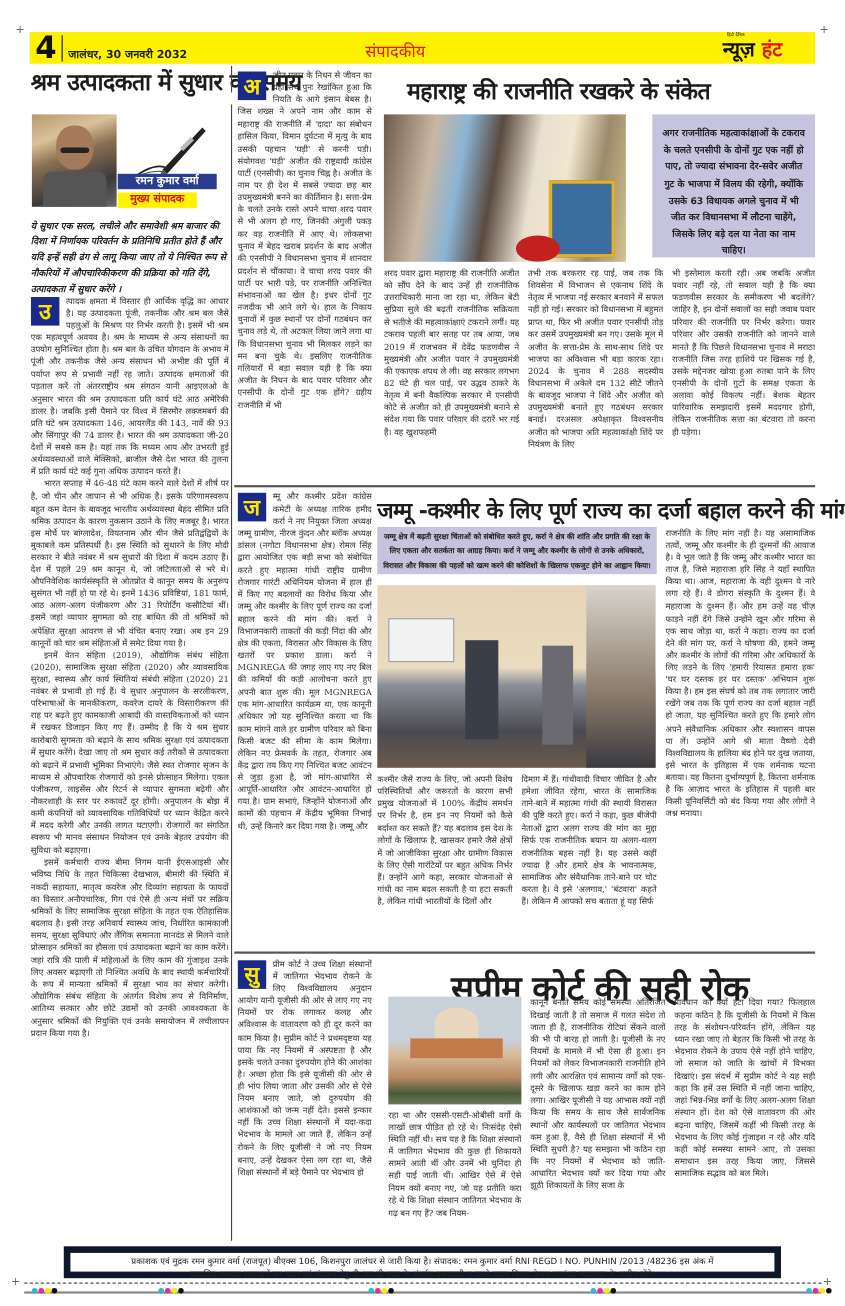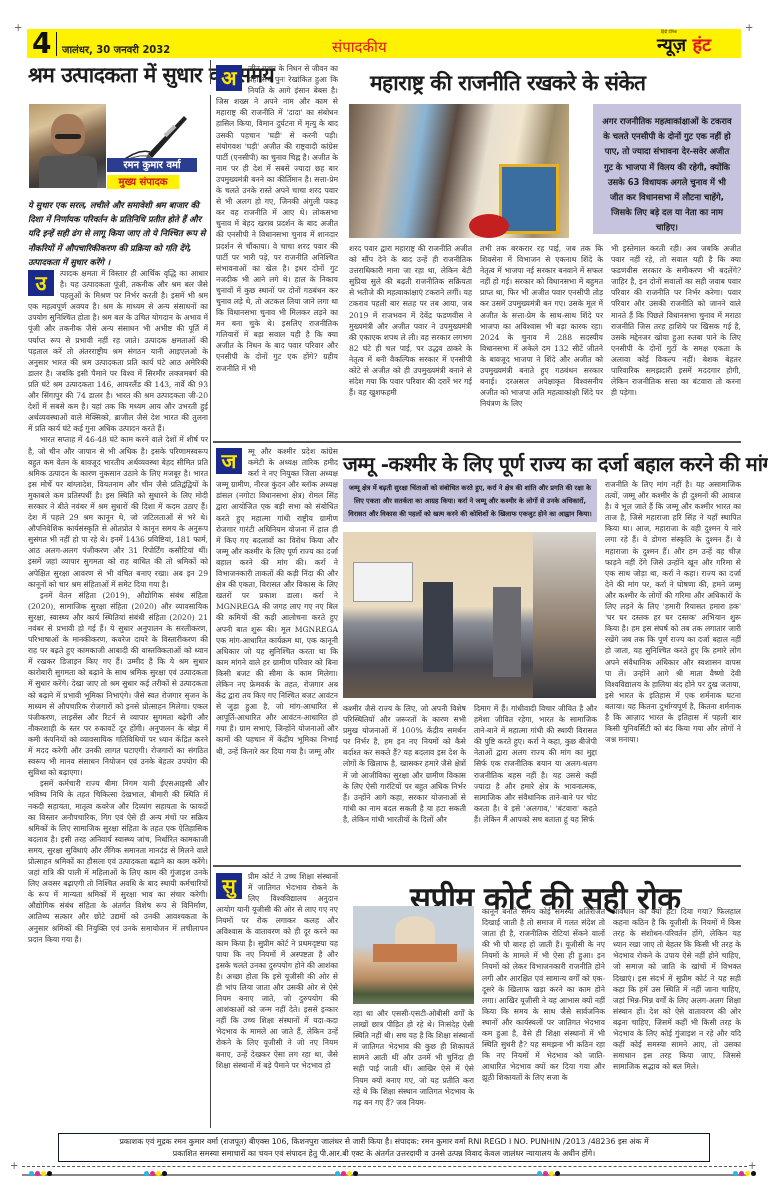--- a/index.html
+++ b/index.html
@@ -65,21 +65,21 @@
   .hrule { position:absolute; height:2px; background:#555; }
 
   .headline { position:absolute; font-family:"DejaVu Sans",sans-serif; font-weight:900; color:#1c1c1c; letter-spacing:-0.5px; white-space:nowrap; }
   .body-text { position:absolute; font-family:"DejaVu Serif",serif; font-size:7.6px; line-height:11.1px; color:#333; text-align:justify; overflow:hidden; }
   .body-text p { text-indent: 12px; }
   .body-text p.noindent { text-indent: 0; }
   .dropcap { float:left; width:26px; height:26px; background:#1a2a8a; color:#ffe600; font-family:"DejaVu Sans",sans-serif; font-weight:900; font-size:20px; line-height:26px; text-align:center; margin:2px 6px 0 0; }
 
   .photo { position:absolute; overflow:hidden; }
   .pullquote { position:absolute; background:#c6c3df; font-family:"DejaVu Sans",sans-serif; font-weight:bold; color:#222; text-align:center; }
-  .footer-box { position:absolute; left:58px; top:1133px; width:652px; height:29px; border:1px solid #0f172a; font-family:"DejaVu Sans",sans-serif; font-size:7.8px; line-height:12px; text-align:center; padding-top:2px; color:#222; }
+  .footer-box { position:absolute; left:58px; top:1133px; width:652px; height:29px; border:6px solid #0f172a; font-family:"DejaVu Sans",sans-serif; font-size:7.8px; line-height:12px; text-align:center; padding-top:2px; color:#222; }
   .dash-line { position:absolute; left:22px; top:1166px; width:725px; border-top:1px dashed #555; }
   .reg-bar { position:absolute; left:22px; top:1174px; width:725px; height:2px; background:#888; }
   .reg-dots { position:absolute; top:1171px; display:flex; gap:1px; }
   .reg-dots span { width:5px; height:5px; border-radius:50%; display:block; }
   .author-label { position:absolute; background:#2b3d8f; color:#fff; font-family:"DejaVu Sans",sans-serif; font-weight:bold; font-size:10px; text-align:center; }
   .author-role { position:absolute; background:#fff200; color:#d01818; font-family:"DejaVu Sans",sans-serif; font-weight:bold; font-size:10px; text-align:center; }
   .intro { position:absolute; font-family:"DejaVu Sans",sans-serif; font-weight:bold; font-style:italic; font-size:8.4px; line-height:14.2px; color:#222; text-align:left; }
 </style>
 </head>
 <body>

